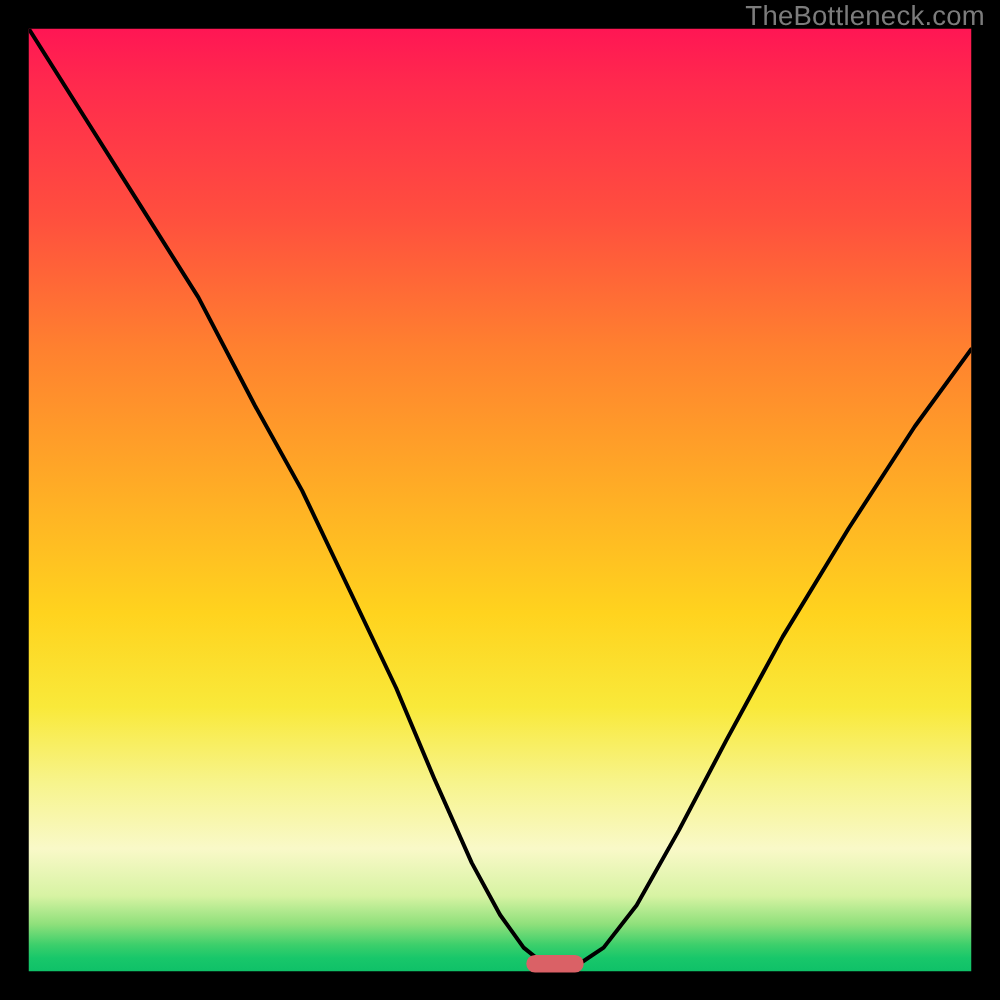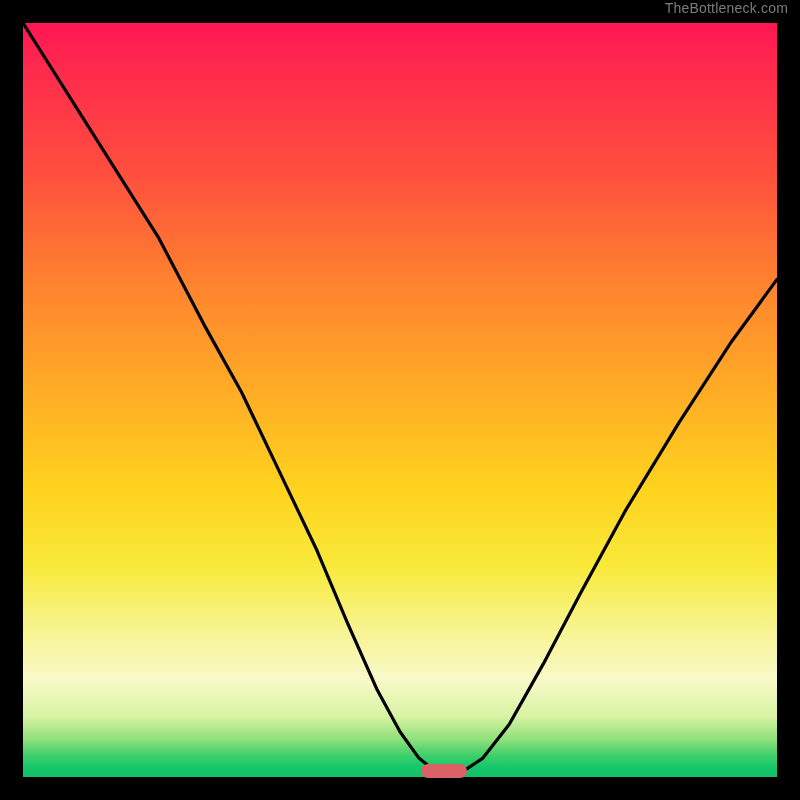--- a/index.html
+++ b/index.html
@@ -55,21 +55,21 @@
     width: 46px;
     height: 14px;
     border-radius: 8px;
     background: #da6166;
   }
   .watermark {
     position: absolute;
     top: 0px;
     right: 12px;
     color: #7c7c7c;
-    font-size: 14px;
+    font-size: 22px;
     font-weight: 500;
     letter-spacing: 0.2px;
   }
 </style>
 </head>
 <body>
 
 <div class="frame">
 
   <div class="watermark">TheBottleneck.com</div>

